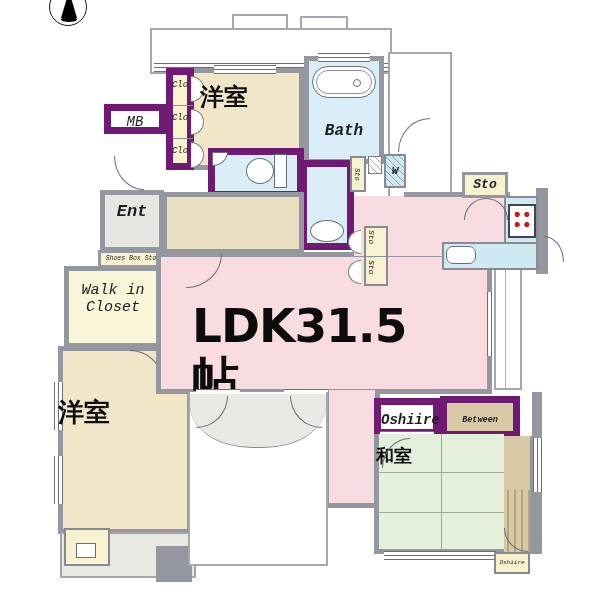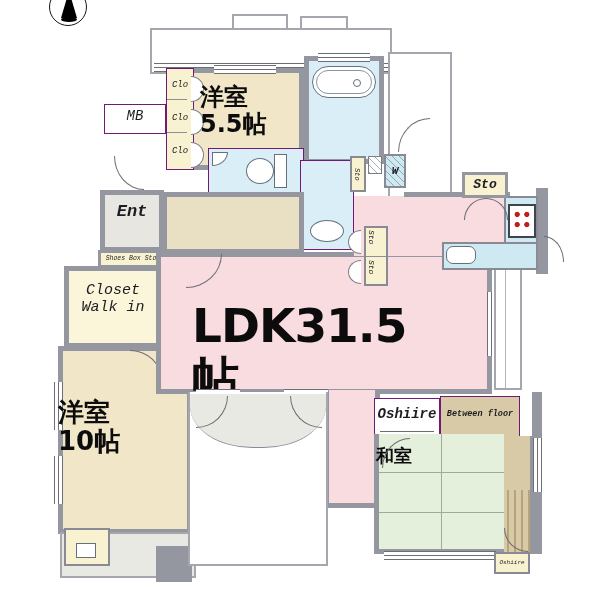--- a/index.html
+++ b/index.html
@@ -1,21 +1,21 @@
 <!DOCTYPE html>
 <html><head>
 <meta charset="utf-8">
 <style>
   html,body{margin:0;padding:0;background:#fff;}
   .stage{position:relative;width:600px;height:600px;background:#fff;overflow:hidden;
          font-family:"DejaVu Sans",sans-serif;}
   .abs{position:absolute;box-sizing:border-box;}
   
   .w5{border:5px solid #9496a0;}
-  .w4{border:1px solid #701a75;}
+  .w4{border:7px solid #701a75;}
   .w3{border:3px solid #9496a0;}
   .b2{border:2px solid #8a8a94;}
   .thin{border:2px solid #a6a6ae;}
   .wallfill{background:#9496a0;}
   .pink{background:#f9dce0;}
   .tan{background:#f1e7c8;}
   .hallc{background:#e9dfc2;}
   .paley{background:#f8f2d0;}
   .paley2{background:#fbf6da;}
   .blue{background:#cfe9f3;}
@@ -89,29 +89,29 @@
     <div class="line" style="left:0;top:63px;width:20px;height:1px;"></div>
   </div>
   <div class="abs it" style="left:167px;top:80px;width:26px;font-size:9px;">Clo</div>
   <div class="abs it" style="left:167px;top:113px;width:26px;font-size:9px;">Clo</div>
   <div class="abs it" style="left:167px;top:146px;width:26px;font-size:9px;">Clo</div>
   <div class="sc" style="left:191px;top:76px;width:13px;height:26px;"></div>
   <div class="sc" style="left:191px;top:109px;width:13px;height:26px;"></div>
   <div class="sc" style="left:191px;top:142px;width:13px;height:26px;"></div>
   <div class="abs jp" style="left:200px;top:84px;width:100px;font-size:24px;">
     <div>洋室</div>
-    <div>5.5帖</div>
   </div>
 
   <div class="abs blue2 w5" style="left:304px;top:56px;width:80px;height:108px;"></div>
   <div class="abs winh" style="left:318px;top:53px;width:52px;"></div>
   <div class="abs tub" style="left:312px;top:66px;width:64px;height:32px;">
     <span class="tubin"></span>
     <span class="knob" style="left:40px;top:12px;"></span>
   </div>
+  <div class="abs it" style="left:304px;top:122px;width:80px;font-size:16px;font-weight:bold;">Bath</div>
 
   <div class="abs blue2 w4" style="left:208px;top:148px;width:96px;height:50px;"></div>
   <div class="abs fix" style="left:274px;top:154px;width:13px;height:34px;"></div>
   <div class="abs fix" style="left:246px;top:158px;width:28px;height:26px;border-radius:50%;"></div>
   <div class="abs fix" style="left:212px;top:152px;width:16px;height:14px;border-radius:0 0 100% 0;"></div>
 
   <div class="abs blue2 w4" style="left:300px;top:160px;width:54px;height:90px;"></div>
   <div class="abs fix" style="left:310px;top:220px;width:34px;height:22px;border-radius:50%;"></div>
   <div class="abs paley b2 vtext it" style="left:350px;top:156px;width:16px;height:36px;font-size:7px;line-height:14px;">
     <span>Sto</span>
@@ -124,31 +124,30 @@
   <div class="abs hallc w5" style="left:162px;top:192px;width:142px;height:62px;"></div>
   <div class="abs gfloor w5" style="left:100px;top:190px;width:64px;height:62px;"></div>
   <div class="arc bl" style="left:114px;top:156px;width:30px;height:34px;"></div>
   <div class="abs it" style="left:100px;top:202px;width:64px;font-size:17px;font-weight:bold;">Ent</div>
   <div class="abs paley w3 it" style="left:98px;top:250px;width:66px;height:18px;font-size:6.5px;line-height:11px;">
     <span>Shoes Box Sto</span>
   </div>
 
   <div class="abs paley2 w5" style="left:64px;top:266px;width:98px;height:82px;"></div>
   <div class="abs it" style="left:64px;top:282px;width:98px;font-size:15px;">
+    <div>Walk in</div>
     <div>Closet</div>
-    <div>Walk in</div>
   </div>
 
   <div class="abs tan w5" style="left:58px;top:346px;width:134px;height:188px;"></div>
   <div class="abs winv" style="left:54px;top:382px;height:48px;"></div>
   <div class="abs winv" style="left:54px;top:456px;height:48px;"></div>
   <div class="arc tr" style="left:130px;top:350px;width:32px;height:30px;"></div>
   <div class="abs jp" style="left:58px;top:398px;width:134px;font-size:26px;">
     <div>洋室</div>
-    <div>10帖</div>
   </div>
   <div class="abs balc thin" style="left:60px;top:532px;width:136px;height:46px;"></div>
   <div class="abs paley b2" style="left:64px;top:528px;width:46px;height:38px;">
     <span class="abs fix" style="left:10px;top:13px;width:20px;height:15px;"></span>
   </div>
   <div class="abs wallfill" style="left:156px;top:546px;width:36px;height:36px;"></div>
 
   <div class="abs pink w5" style="left:156px;top:252px;width:336px;height:142px;"></div>
   <div class="abs pink" style="left:354px;top:196px;width:52px;height:60px;"></div>
   <div class="abs pink" style="left:404px;top:192px;width:106px;height:64px;border-top:5px solid #9496a0;box-sizing:border-box;"></div>

